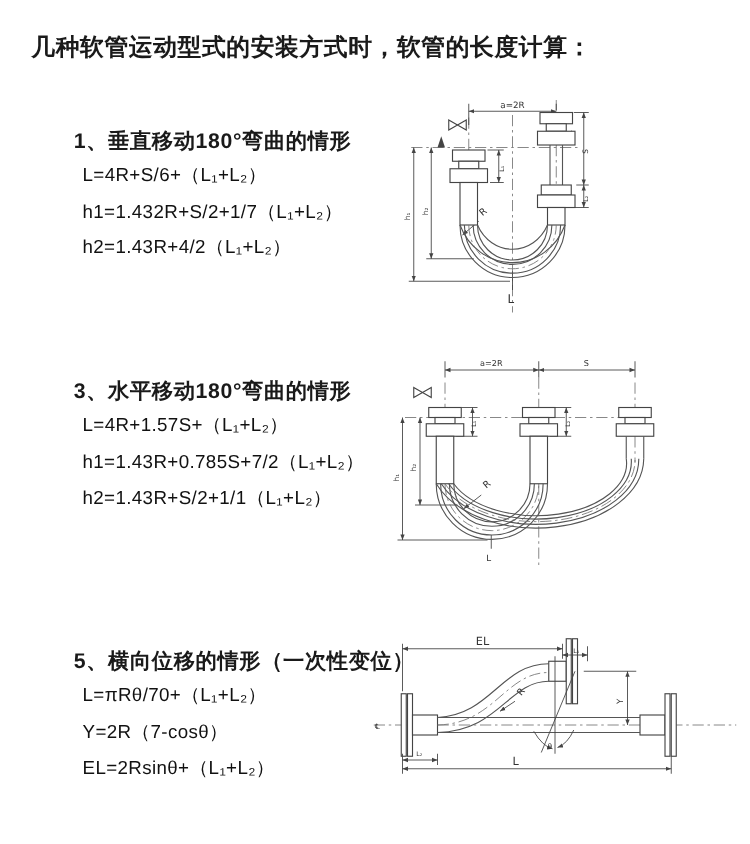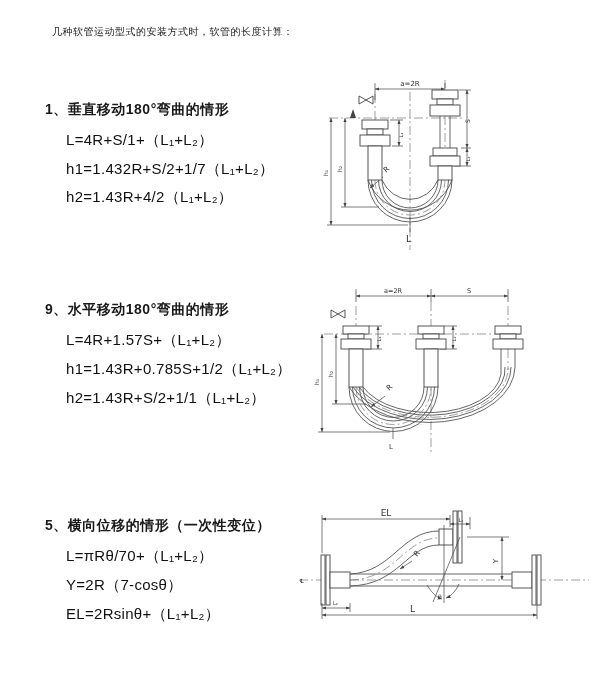--- a/index.html
+++ b/index.html
@@ -2,44 +2,44 @@
 <html><head>
 <meta charset="utf-8">
 <style>
   html,body{margin:0;padding:0;}
   body{
     width:600px;height:675px;position:relative;background:#ffffff;
     font-family:"Liberation Sans","DejaVu Sans",sans-serif;
     color:#1a1a1a;overflow:hidden;
   }
   .page-title{
-    position:absolute;left:52px;top:25px;
-    font-size:10px;font-weight:400;letter-spacing:.5px;white-space:nowrap;
+    position:absolute;left:25px;top:25px;
+    font-size:19px;font-weight:700;letter-spacing:.5px;white-space:nowrap;
   }
   .section-heading{
-    position:absolute;font-size:14px;font-weight:700;letter-spacing:.5px;white-space:nowrap;
+    position:absolute;font-size:17px;font-weight:700;letter-spacing:.5px;white-space:nowrap;margin-left:14px;
   }
   .formula{
     position:absolute;font-size:15px;font-weight:400;letter-spacing:.3px;
     color:#111;white-space:nowrap;
   }
   svg.diagram{position:absolute;}
   svg.diagram text{fill:#333;font-family:"DejaVu Sans",sans-serif;}
   .cl{stroke:#777;stroke-width:.7;stroke-dasharray:9 3 2 3;fill:none;}
   .dim{stroke:#444;stroke-width:.7;fill:none;}
   .pipe{stroke:#555;stroke-width:.9;fill:none;}
   .fit{stroke:#444;stroke-width:.9;fill:#fff;}
 </style>
 </head>
 <body>
 
 <div class="page-title">几种软管运动型式的安装方式时，软管的长度计算：</div>
 
 <div class="section-heading" style="left:45px;top:101px">1、垂直移动180°弯曲的情形</div>
-<div class="formula" style="left:66px;top:131px">L=4R+S/1+（L₁+L₂）</div>
+<div class="formula" style="left:66px;top:131px">L=4R+S/6+（L₁+L₂）</div>
 <div class="formula" style="left:66px;top:160px">h1=1.432R+S/2+1/7（L₁+L₂）</div>
 <div class="formula" style="left:66px;top:188px">h2=1.43R+4/2（L₁+L₂）</div>
 
 <svg class="diagram" style="left:313px;top:76px" width="260" height="180" viewBox="0 0 260 180">
   <defs>
     <marker id="m1" viewBox="0 0 10 10" refX="9" refY="5" markerWidth="7" markerHeight="7" orient="auto-start-reverse">
       <path d="M0,1.5 L9,5 L0,8.5 z" fill="#444"></path>
     </marker>
     <pattern id="b1" width="5" height="5" patternUnits="userSpaceOnUse">
       <path d="M0,0 L5,5 M5,0 L0,5" stroke="#888" stroke-width="0.6"></path>
@@ -108,23 +108,23 @@
   <text x="97" y="10" font-size="7" text-anchor="middle">a=2R</text>
   <text x="157" y="45" font-size="6" transform="rotate(-90 157 45)" text-anchor="middle">S</text>
   <text x="157" y="83" font-size="5" transform="rotate(-90 157 83)" text-anchor="middle">L₂</text>
   <text x="90" y="59" font-size="5" transform="rotate(-90 90 59)" text-anchor="middle">L₁</text>
   <text x="15" y="97" font-size="6" transform="rotate(-90 15 97)" text-anchor="middle">h₁</text>
   <text x="29" y="93" font-size="6" transform="rotate(-90 29 93)" text-anchor="middle">h₂</text>
   <text x="73" y="97" font-size="7.5" transform="rotate(-40 73 97)">R</text>
   <text x="93" y="166" font-size="9.5">L</text>
 </svg>
 
-<div class="section-heading" style="left:45px;top:301px">9、水平移动180°弯曲的情形</div>
+<div class="section-heading" style="left:45px;top:301px">3、水平移动180°弯曲的情形</div>
 <div class="formula" style="left:66px;top:331px">L=4R+1.57S+（L₁+L₂）</div>
-<div class="formula" style="left:66px;top:360px">h1=1.43R+0.785S+1/2（L₁+L₂）</div>
+<div class="formula" style="left:66px;top:360px">h1=1.43R+0.785S+7/2（L₁+L₂）</div>
 <div class="formula" style="left:66px;top:389px">h2=1.43R+S/2+1/1（L₁+L₂）</div>
 
 <svg class="diagram" style="left:306px;top:282px" width="275" height="175" viewBox="0 0 275 175">
   <defs>
     <marker id="m2" viewBox="0 0 10 10" refX="9" refY="5" markerWidth="7" markerHeight="7" orient="auto-start-reverse">
       <path d="M0,1.5 L9,5 L0,8.5 z" fill="#444"></path>
     </marker>
     <pattern id="b2" width="5" height="5" patternUnits="userSpaceOnUse">
       <path d="M0,0 L5,5 M5,0 L0,5" stroke="#888" stroke-width="0.6"></path>
     </pattern>

